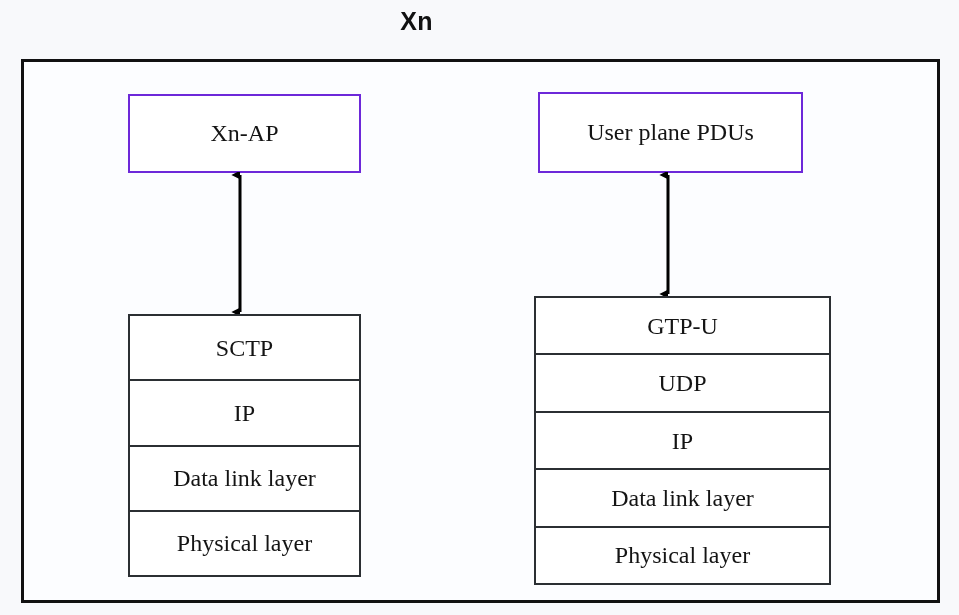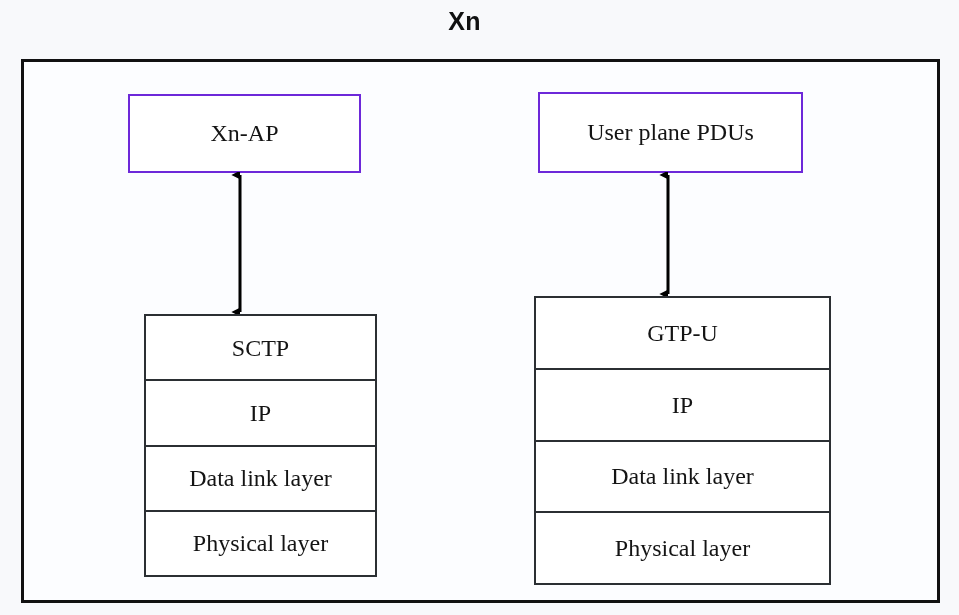--- a/index.html
+++ b/index.html
@@ -30,21 +30,20 @@
     left: 0;
     top: 6px;
     width: 833px;
     text-align: center;
     font-family: "Liberation Sans", sans-serif;
     font-weight: bold;
     font-size: 25px;
     letter-spacing: 0.2px;
     color: #111111;
     line-height: 30px;
-    margin-left: 48px;
   }
 
   
   .outer-frame {
     position: absolute;
     left: 21px;
     top: 59px;
     width: 919px;
     height: 544px;
     border: 3px solid #111111;
@@ -121,21 +120,20 @@
     text-align: center;
     white-space: nowrap;
     line-height: 1;
   }
 
   #stack-left {
     left: 128px;
     top: 314px;
     width: 233px;
     height: 263px;
-    margin-left: 16px;
   }
 
   #stack-right {
     left: 534px;
     top: 296px;
     width: 297px;
     height: 289px;
   }
 
   
@@ -213,20 +211,23 @@
     <div class="stack-row">
       <span class="stack-row-label">Physical layer</span>
     </div>
   </div>
 
   <div class="proto-stack" id="stack-right">
     <div class="stack-row">
       <span class="stack-row-label">GTP-U</span>
     </div>
     <div class="stack-row">
+      <span class="stack-row-label">UDP</span>
+    </div>
+    <div class="stack-row">
       <span class="stack-row-label">IP</span>
     </div>
     <div class="stack-row">
       <span class="stack-row-label">Data link layer</span>
     </div>
     <div class="stack-row">
       <span class="stack-row-label">Physical layer</span>
     </div>
   </div>
 

